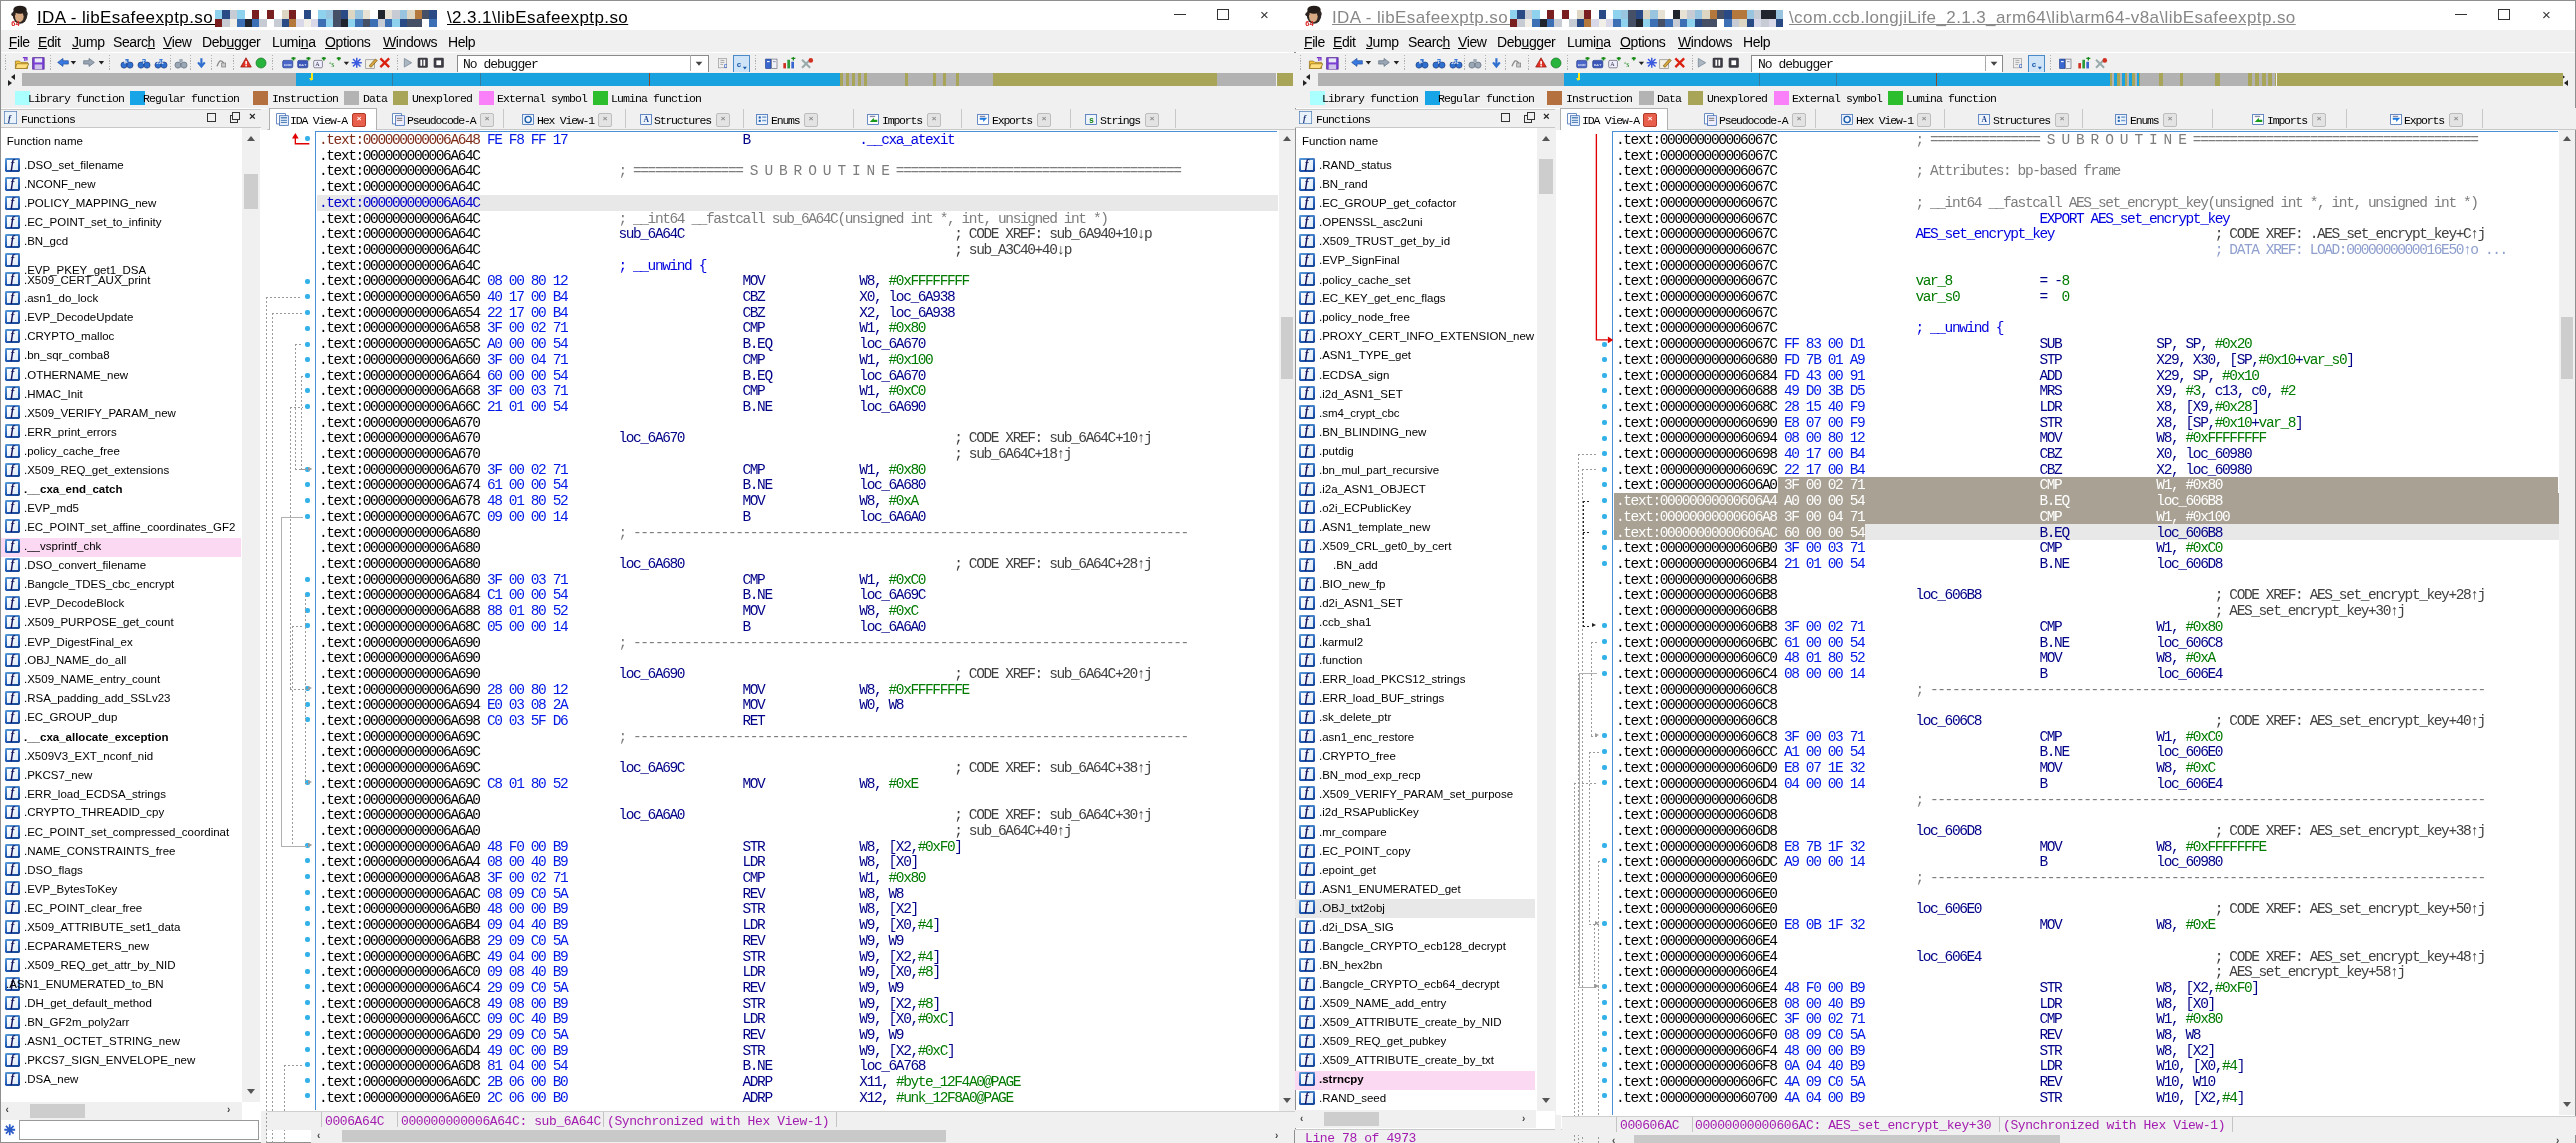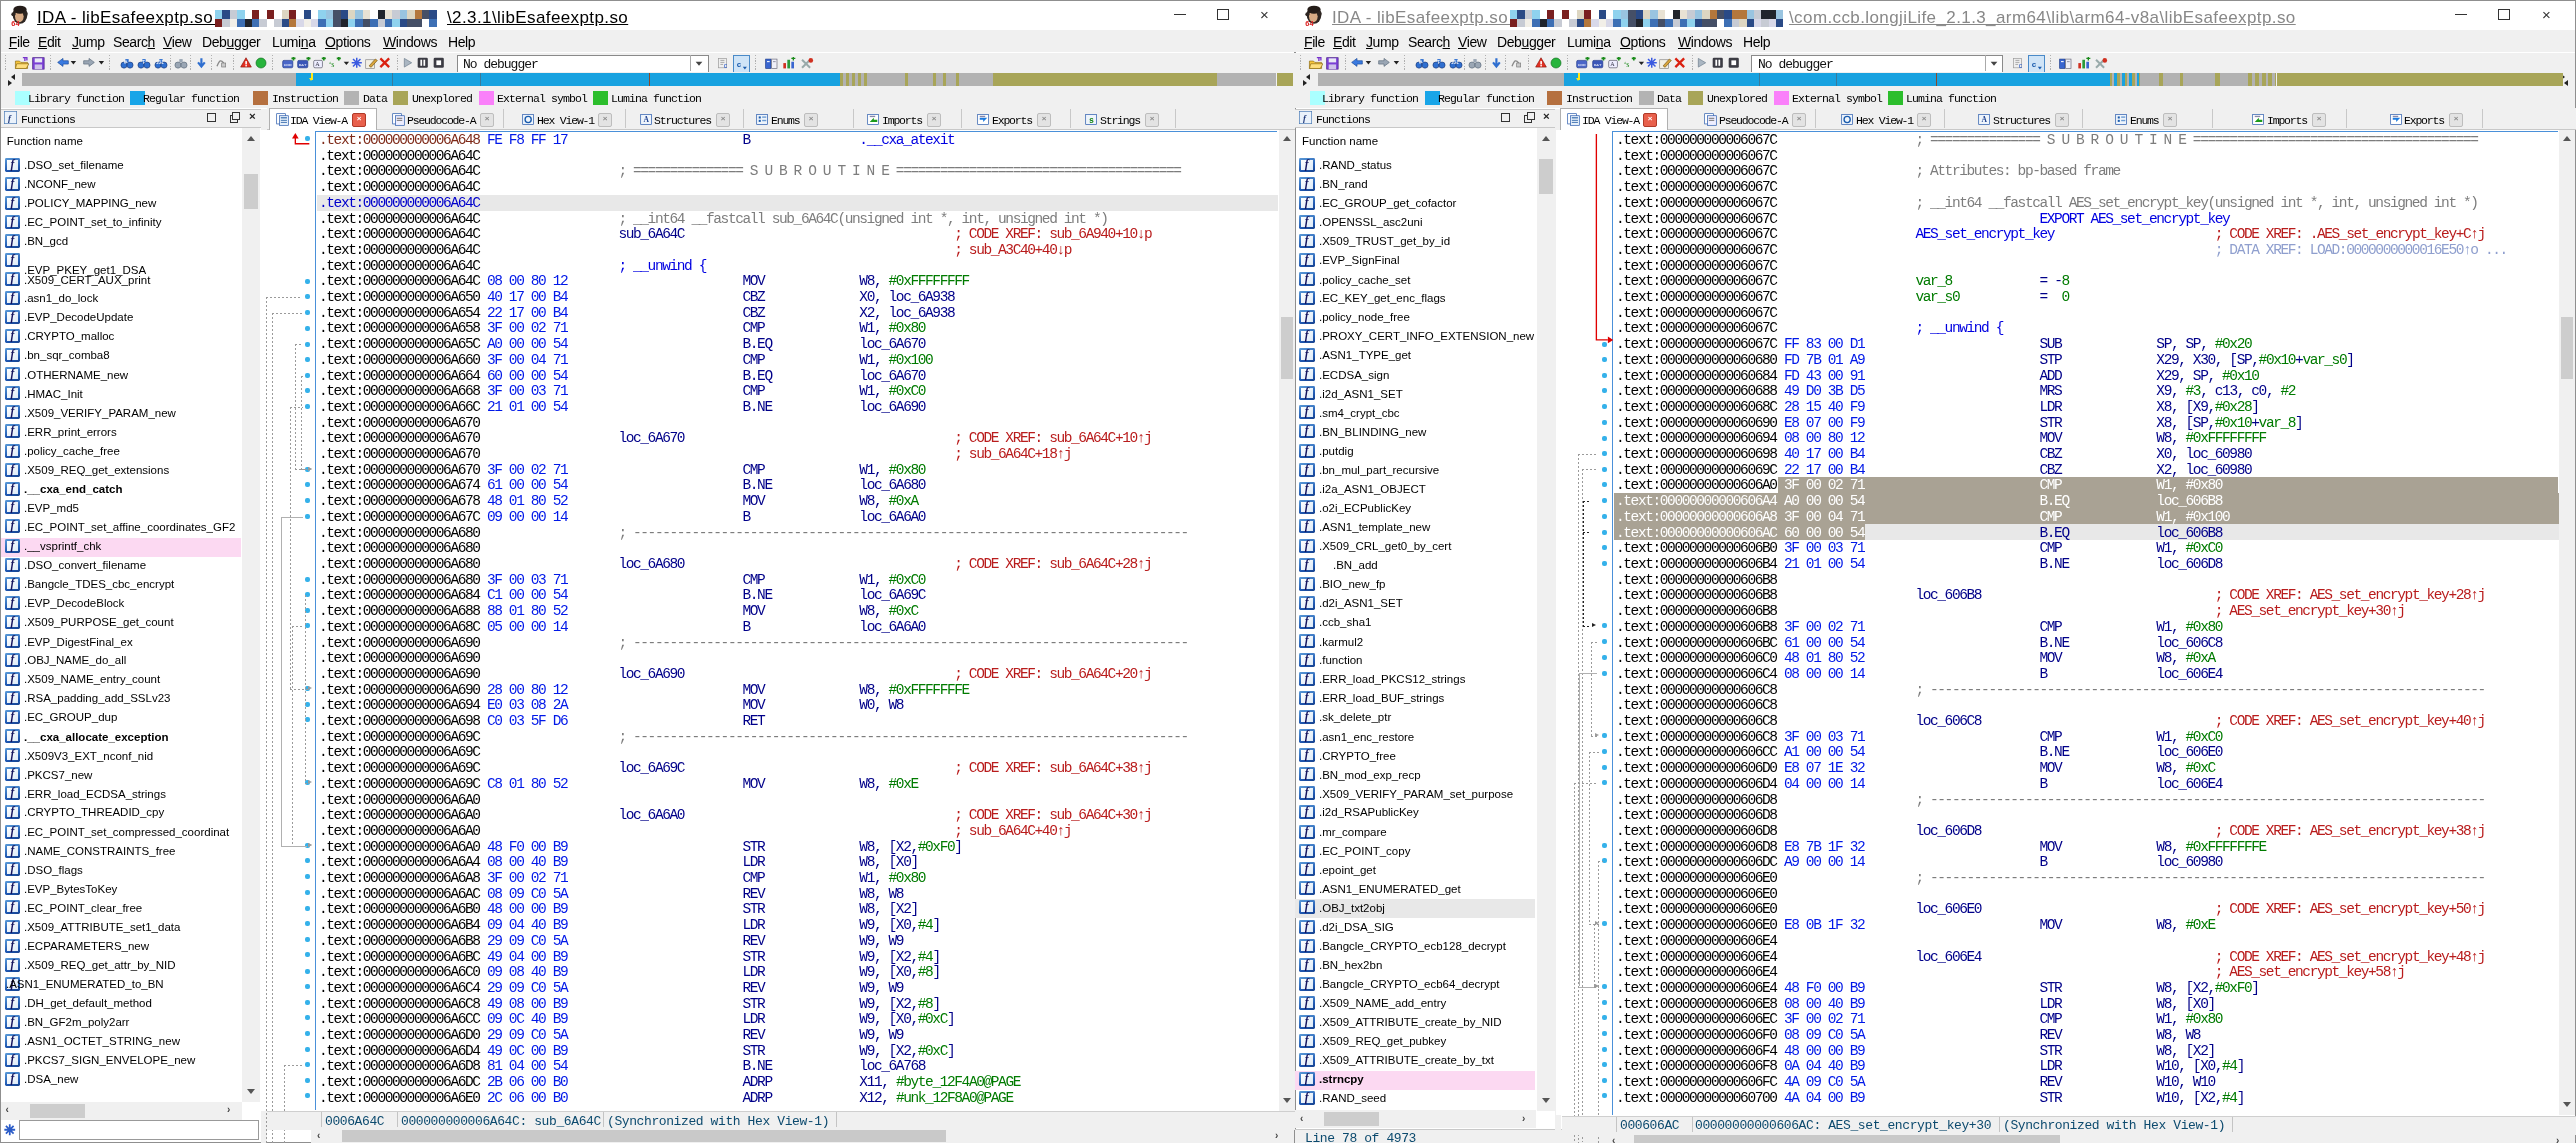--- a/index.html
+++ b/index.html
@@ -8,31 +8,31 @@
 .mnu .u { text-decoration:underline; }
 .leg { font:11.5px/1.2 "Liberation Mono"; letter-spacing:-0.9px; color:#000; white-space:pre; }
 .tab { font:11.5px/1.2 "Liberation Mono"; letter-spacing:-1.2px; color:#000; white-space:pre; }
 .fhdr { font:11.5px/1.2 "Liberation Sans"; color:#000; }
 .fn { font:11.5px/1.2 "Liberation Sans"; color:#000; white-space:pre; }
 .rowp { background:#fcd9f2; }
 .rowg { background:#e8e8e8; }
 .rowcur { background:#e8e8e8; }
 .rowsel { background:#a9a294; }
 .arr { font:bold 10px/13.5px "Liberation Sans"; color:#444; }
-.stx { font:13px/1.2 "Liberation Mono"; letter-spacing:-0.4px; color:#0c4a6e; white-space:pre;text-align:right; }
+.stx { font:13px/1.2 "Liberation Mono"; letter-spacing:-0.4px; color:#a21caf; white-space:pre;text-align:right; }
 .lst { font:14.5px "Liberation Mono"; line-height:15.7px; letter-spacing:-1.4px; white-space:pre; color:#000; }
 .lst .a  { color:#000; }
 .lst .am { color:#7f2b1a; }
 .lst .ab { color:#0000cc; }
 .lst .b  { color:#0018e8; }
 .lst .m  { color:#000089; }
 .lst .g  { color:#007b00; }
 .lst .c  { color:#7d7d7d; }
 .lst .k  { color:#0000e1; }
-.lst .x  { color:#b91c1c;margin-top:44px; }
+.lst .x  { color:#404040;margin-top:44px; }
 .lst .d  { color:#8f9fce; }
 .lst .w  { color:#fff; }
 .fic { position:relative; display:inline-block; width:15.5px; height:14px; background:linear-gradient(160deg,#5b9bd8,#1e56b0 70%,#16408a); border-radius:1.4px; }
 .fict { position:absolute; left:2px; top:2px; right:2px; bottom:2px; background:linear-gradient(135deg,#ffffff,#dceaf8); }
 .ficf { position:absolute; left:0; top:-1.4px; width:15.5px; text-align:center; font:italic bold 11.5px/14px "Liberation Serif"; color:#14145e; }
 </style></head><body>
 <div class="abs" style="left:0px;top:0;width:1295px;height:1143px;background:#fff;border:0.7px solid #8f8f8f;box-sizing:border-box"></div>
 <div class="abs" style="left:0.7px;top:0.7px;width:1294px;height:30px;background:#fff"></div>
 <div class="abs" style="left:9.5px;top:4.7px;width:20px;height:22px"><svg width="20" height="22" viewBox="0 0 30 33">
       <ellipse cx="15" cy="15" rx="11" ry="13" fill="#2e2622"></ellipse>

